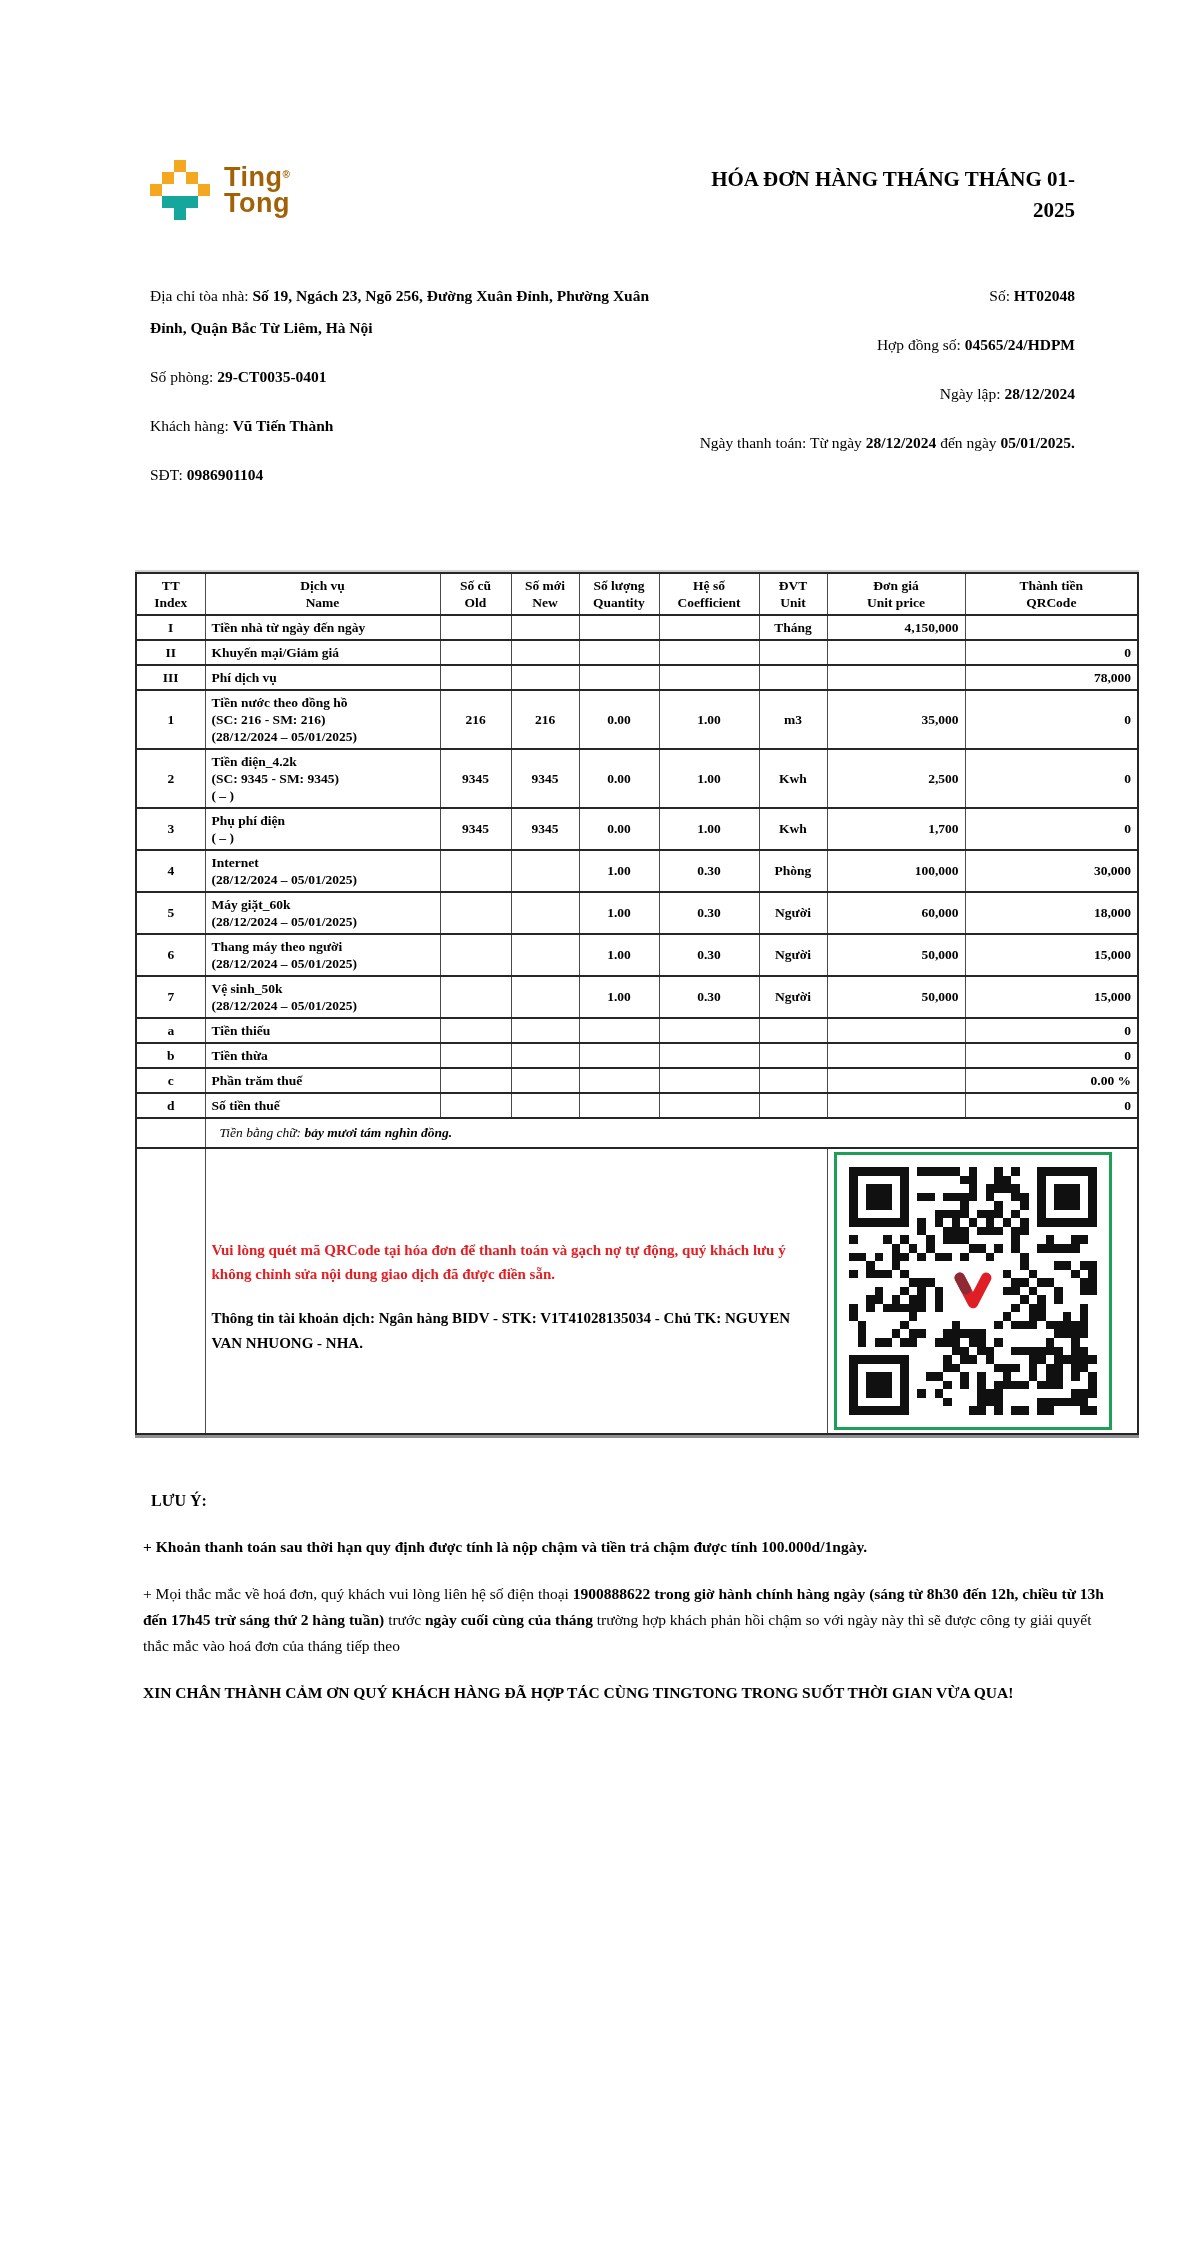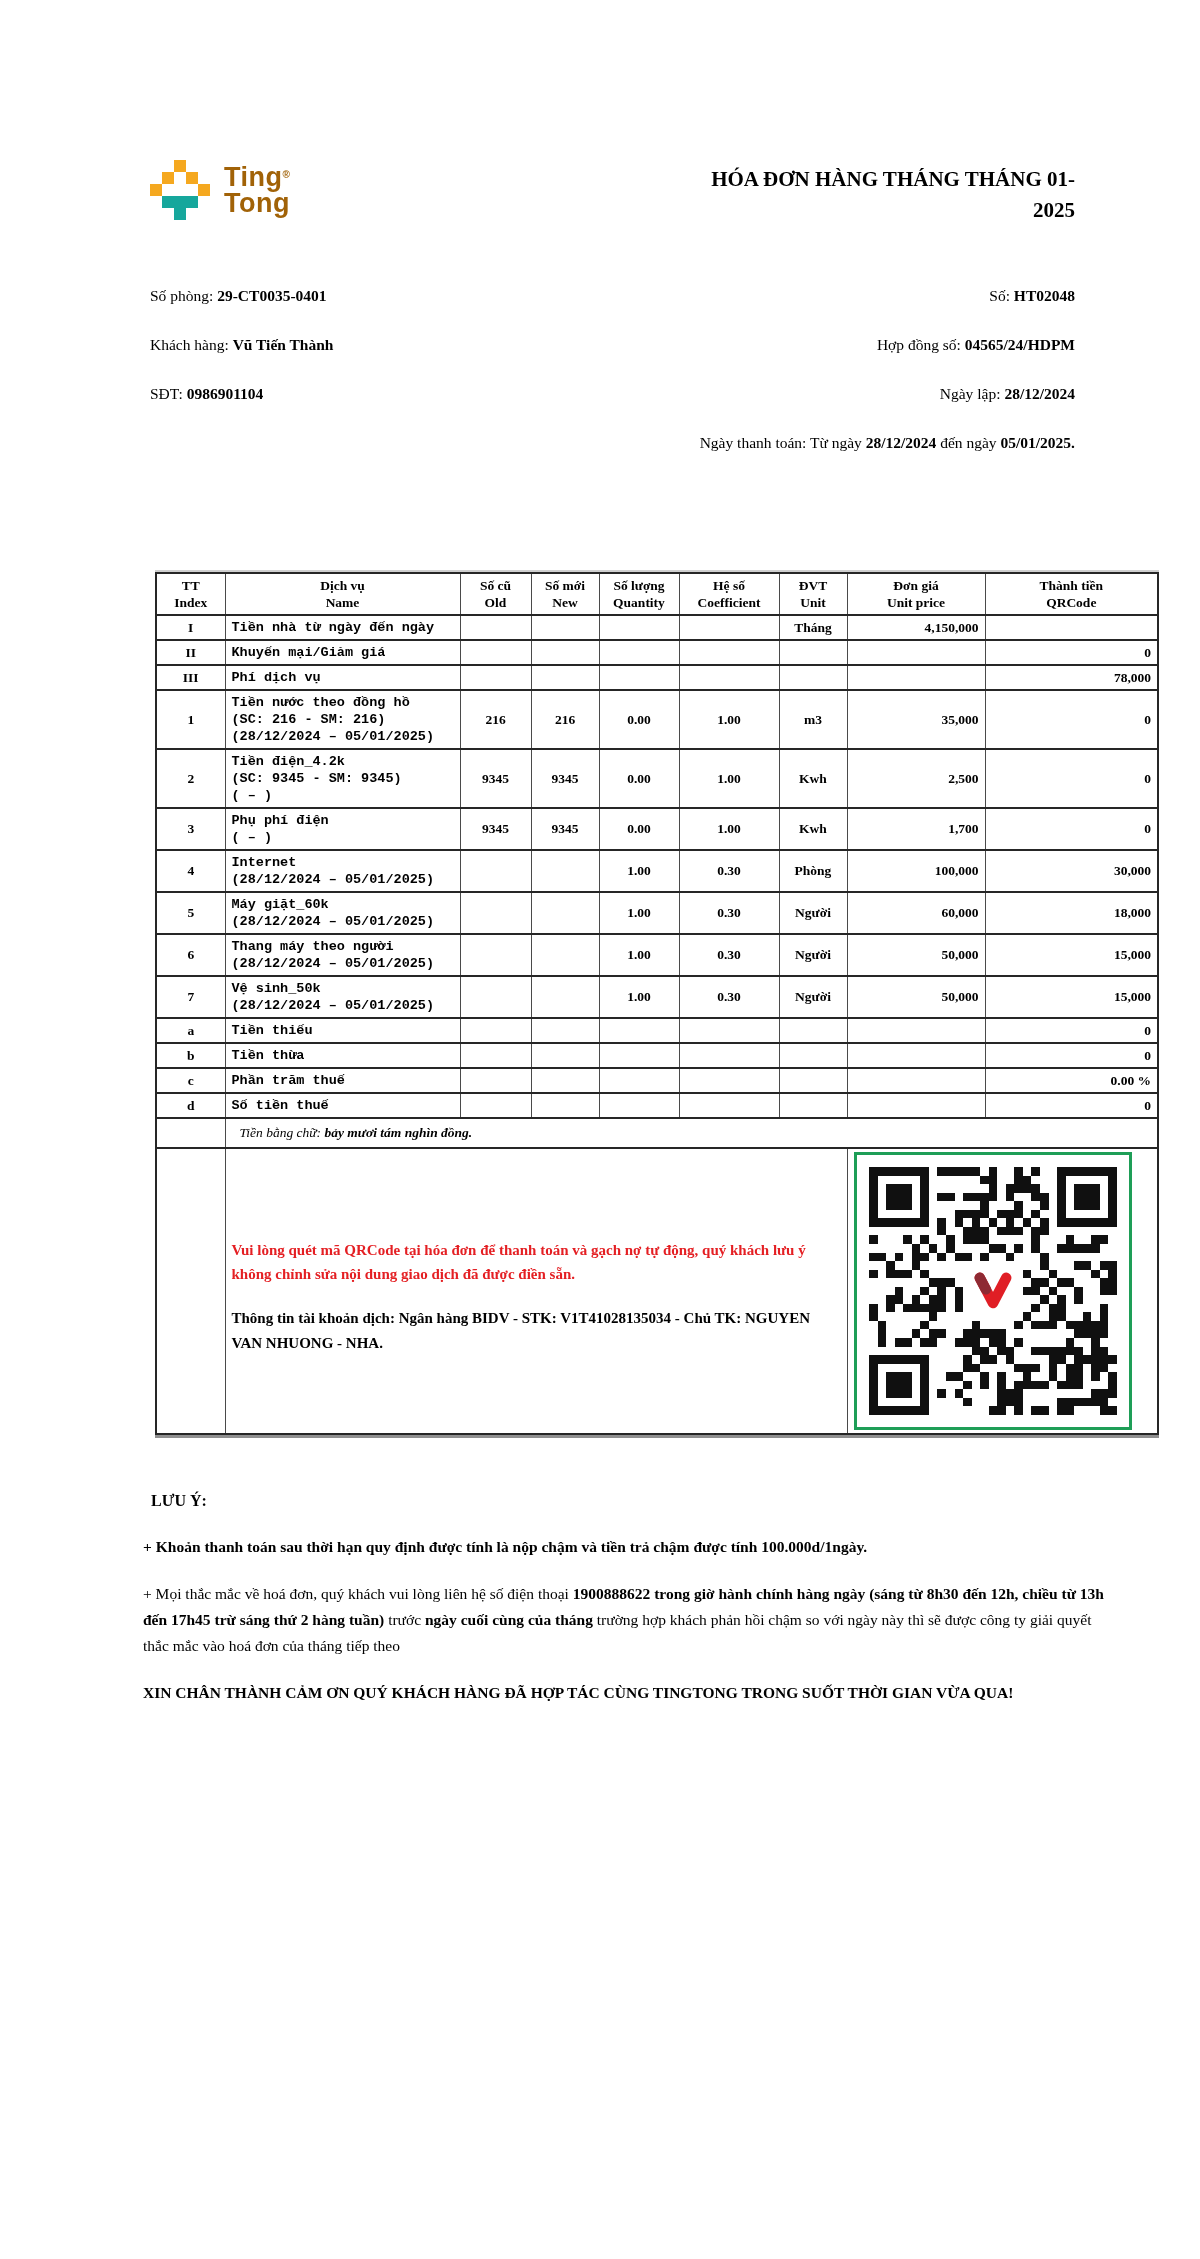--- a/index.html
+++ b/index.html
@@ -22,31 +22,31 @@
 
   
   .info{position:absolute;top:280px;left:150px;width:925px;display:flex;justify-content:space-between;font-size:15.5px;line-height:32px;}
   .info-left{width:500px;}
   .info-right{width:400px;text-align:right;}
   .info-line{margin-bottom:17px;}
   .b{font-weight:bold;}
   .i{font-style:italic;}
 
   
-  .table-wrap{position:absolute;top:572px;left:155px;width:1002px;}
+  .table-wrap{position:absolute;top:572px;left:135px;width:1002px;}
   table.invoice{border-collapse:collapse;width:1002px;table-layout:fixed;
     box-shadow:0 -2px 0 #cfcfcf, 0 3px 0 #8f8f8f;}
   table.invoice th,table.invoice td{
     border-left:1px solid #4a4a4a;border-right:1px solid #4a4a4a;
     border-top:2px solid #262626;border-bottom:2px solid #262626;
     font-size:13.5px;font-weight:bold;padding:3px 6px;vertical-align:middle;}
   table.invoice{border:2px solid #262626;}
   thead th{text-align:center;line-height:17px;padding:5px 2px;}
   td.c0{text-align:center;}
-  td.c1{text-align:left;padding-left:8px;white-space:pre-line;line-height:17px;font-family:Liberation Mono, monospace;}
+  td.c1{text-align:left;padding-left:8px;white-space:pre-line;line-height:17px;}
   td.c2,td.c3,td.c4,td.c5,td.c6{text-align:center;}
   td.c7{text-align:right;padding-right:10px;}
   td.c8{text-align:right;padding-right:8px;}
   tr.words-row td{font-weight:normal;padding-left:14px;height:22px;}
   tr.qr-row td{height:272px;}
   td.qr-text-cell{vertical-align:middle;padding:10px 30px 10px 24px;font-weight:normal;}
   .qr-notice{color:#E41F23;font-size:15px;line-height:24px;margin:12px 0 20px 0;}
   .qr-account{font-size:15px;line-height:25px;margin:0;}
   td.qr-box-cell{vertical-align:middle;padding:2px 0 2px 18px;}
   .qr-frame{width:248px;height:248px;border:3px solid #1E9E57;background:#fff;padding:12px;position:relative;}
@@ -79,20 +79,21 @@
         <div><span>Ting</span><sup>®</sup></div>
         <div>Tong</div>
       </div>
     </div>
     <div class="doc-title">HÓA ĐƠN HÀNG THÁNG THÁNG 01-
 2025</div>
   </div>
 
   <div class="info">
     <div class="info-left">
+      <div class="info-line"><span>Địa chỉ tòa nhà: </span><span class="b">Số 19, Ngách 23, Ngõ 256, Đường Xuân Đỉnh, Phường Xuân Đỉnh, Quận Bắc Từ Liêm, Hà Nội</span></div>
       <div class="info-line"><span>Số phòng: </span><span class="b">29-CT0035-0401</span></div>
       <div class="info-line"><span>Khách hàng: </span><span class="b">Vũ Tiến Thành</span></div>
       <div class="info-line"><span>SĐT: </span><span class="b">0986901104</span></div>
     </div>
     <div class="info-right">
       <div class="info-line"><span>Số: </span><span class="b">HT02048</span></div>
       <div class="info-line"><span>Hợp đồng số: </span><span class="b">04565/24/HDPM</span></div>
       <div class="info-line"><span>Ngày lập: </span><span class="b">28/12/2024</span></div>
       <div class="info-line"><span>Ngày thanh toán: Từ ngày </span><span class="b">28/12/2024</span><span> đến ngày </span><span class="b">05/01/2025.</span></div>
     </div>

